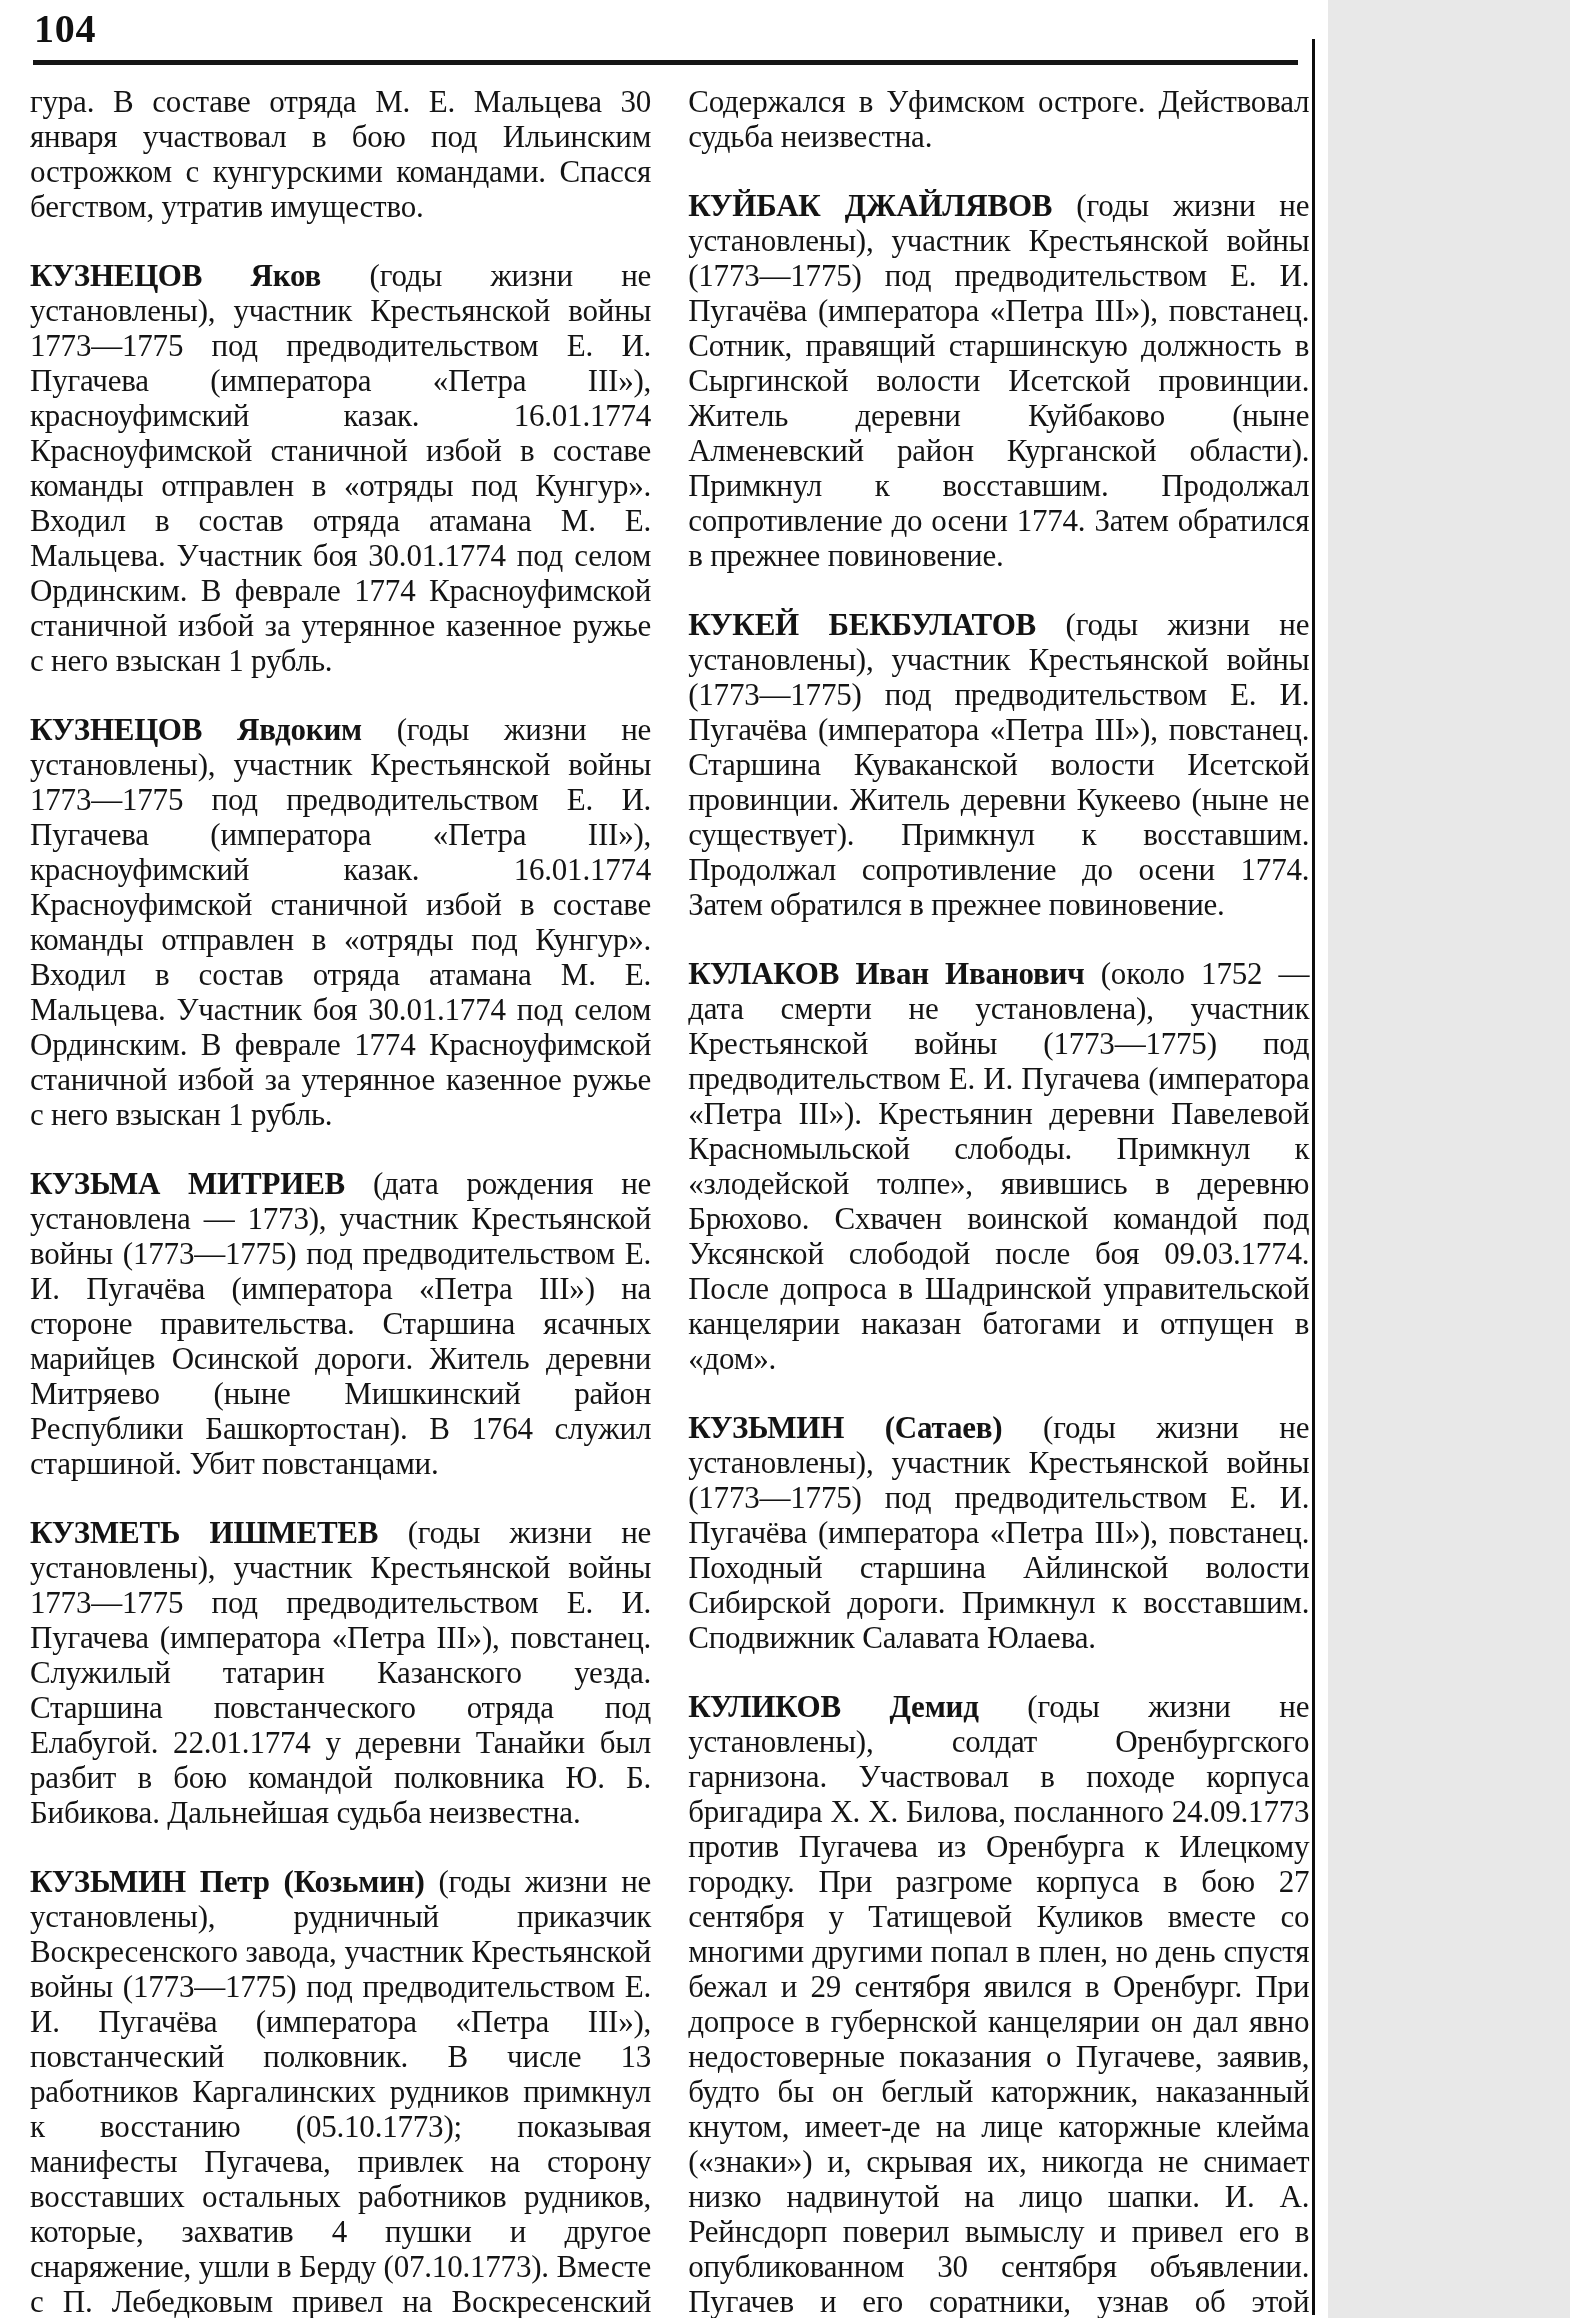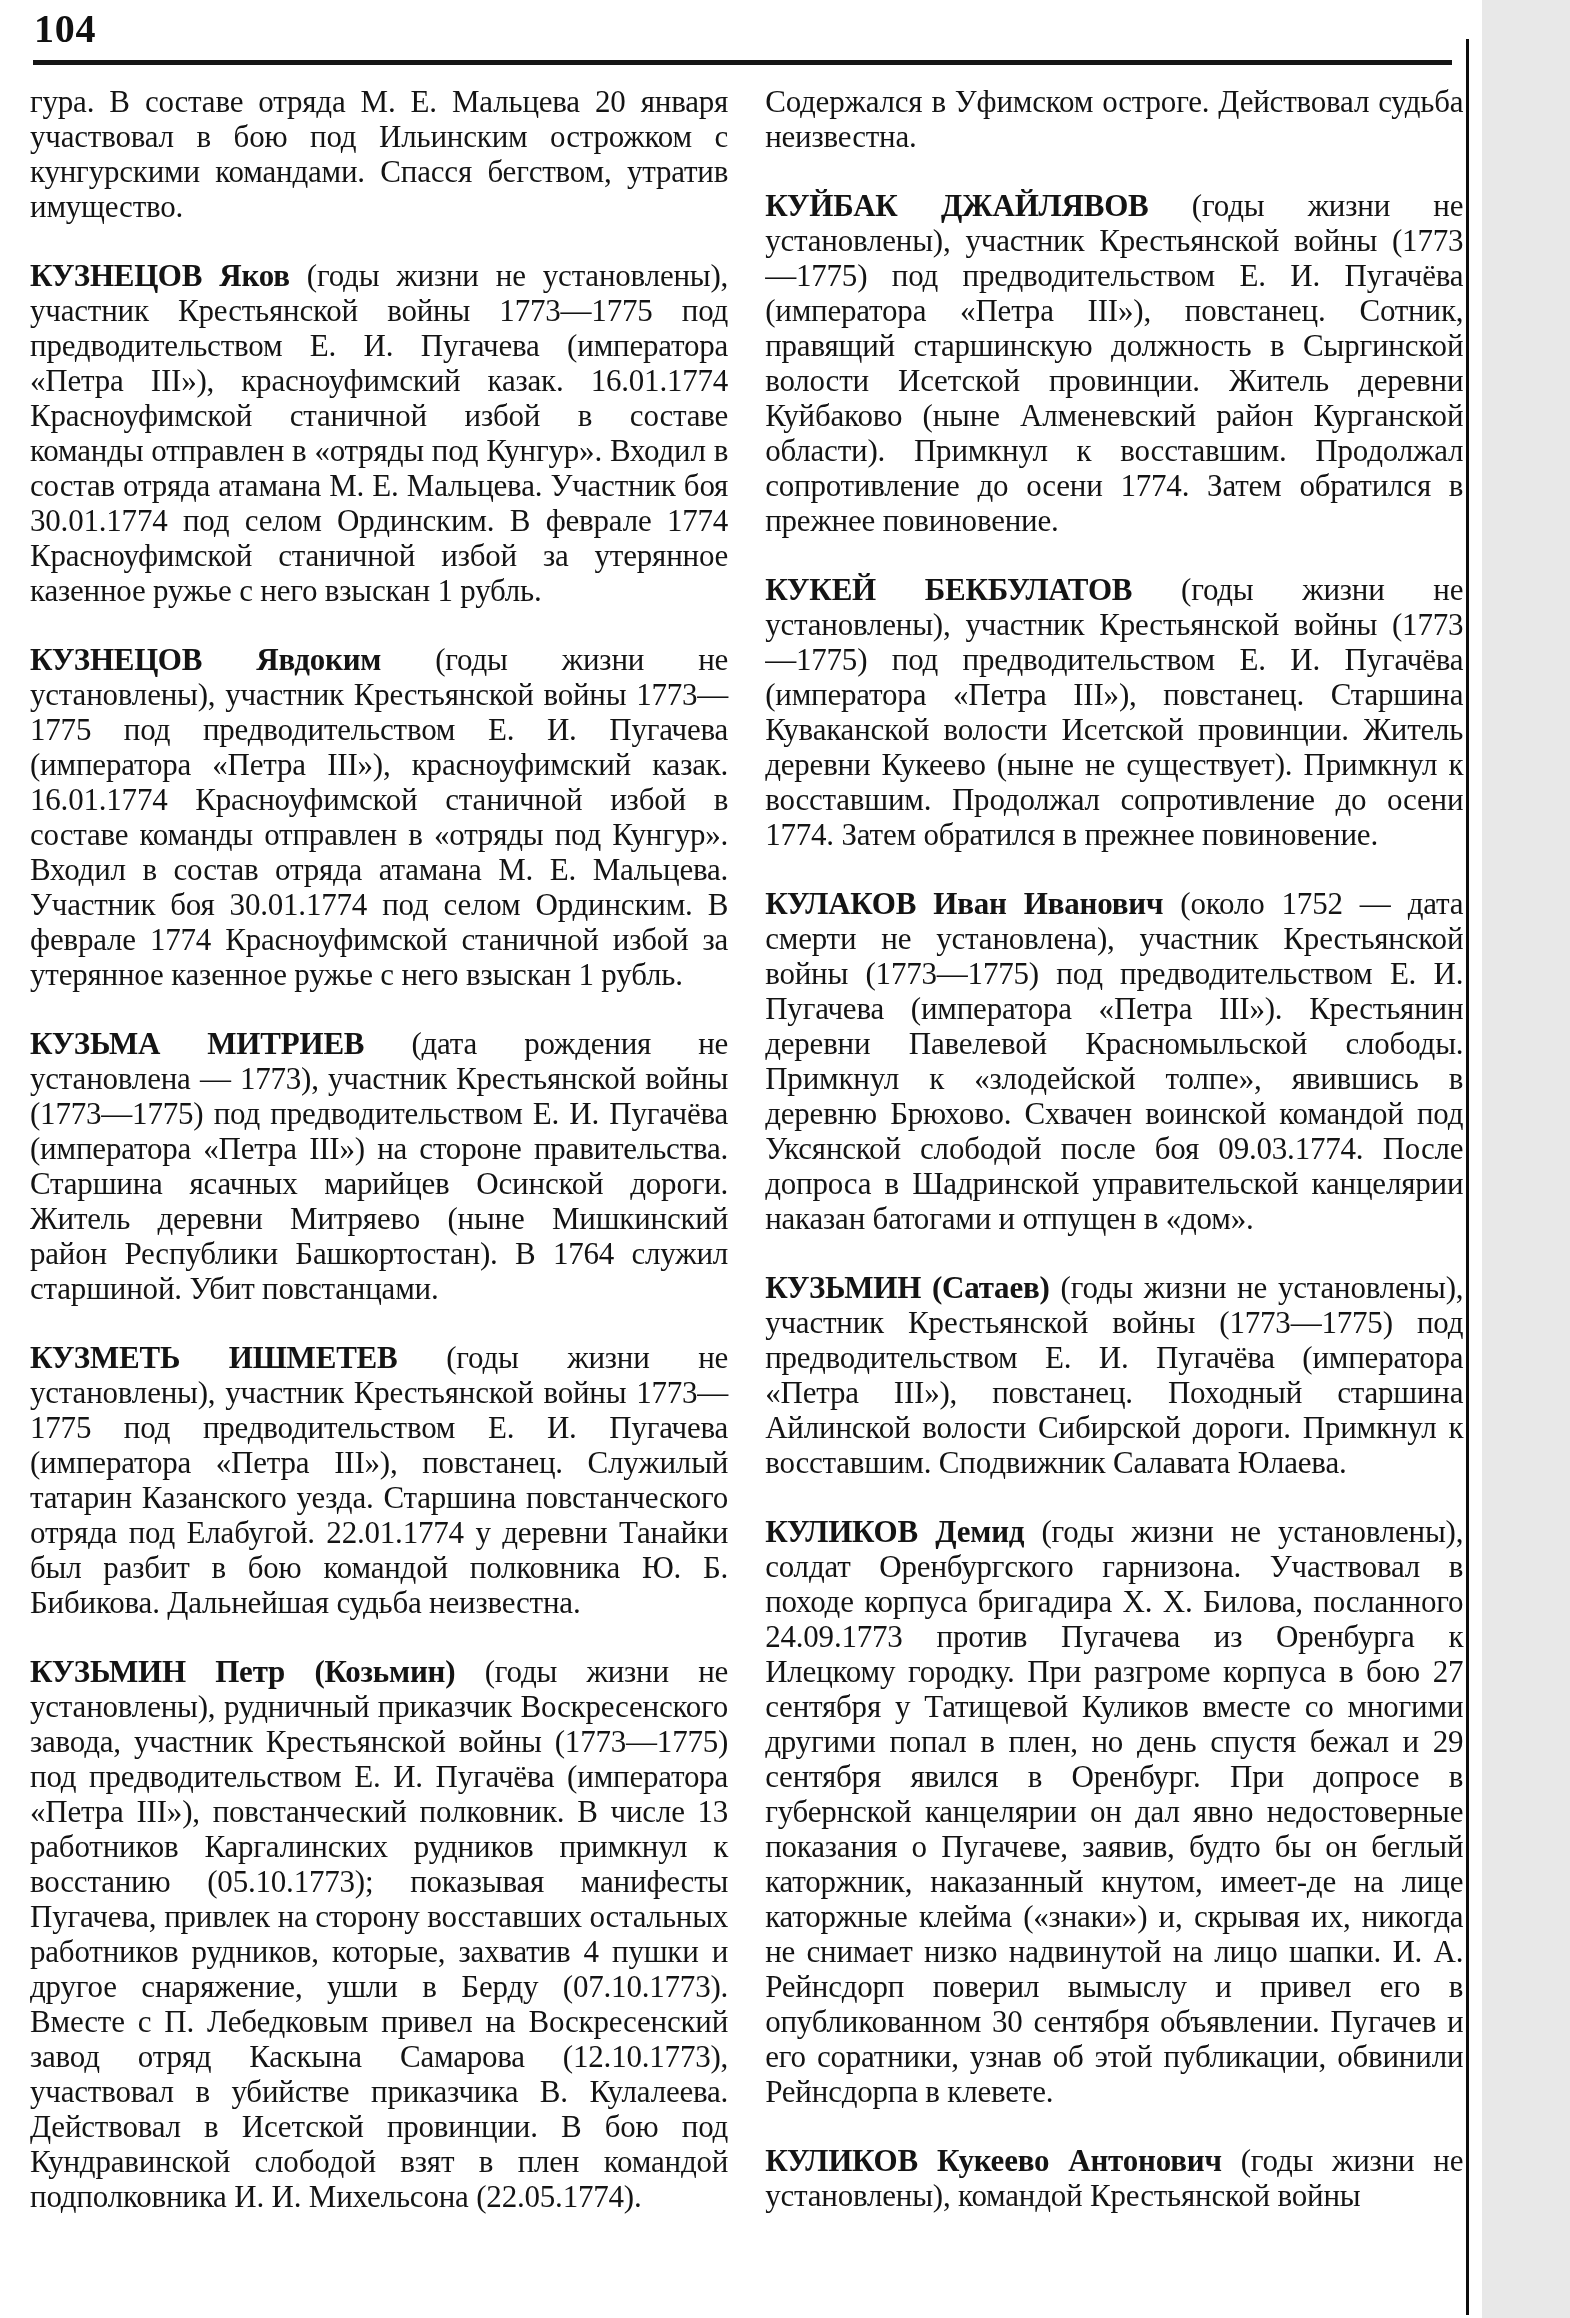--- a/index.html
+++ b/index.html
@@ -3,21 +3,21 @@
 <meta charset="utf-8">
 <style>
   html, body { margin: 0; padding: 0; }
   body {
     width: 1571px; height: 2319px;
     background: #e8e8e8;
     font-family: "Liberation Serif", "DejaVu Serif", serif;
   }
   .page {
     position: relative;
-    width: 1482px; height: 2319px;
+    width: 1328px; height: 2319px;
     background: #ffffff;
     color: #131313;
     overflow: hidden;
   }
   .page-header {
     padding: 9px 0 0 34px;
   }
   .page-number {
     font-size: 40px;
     font-weight: bold;
@@ -62,21 +62,21 @@
 </head>
 <body>
 
 <div class="page">
   <div class="page-header">
     <span class="page-number">104</span>
   </div>
   <div class="header-rule"></div>
   <div class="content">
     <div class="column">
-        <p class="entry"><span>гура. В составе отряда М. Е. Мальцева 20 января участвовал в бою под Ильинским острожком с кунгурскими командами. Спасся бегством, утратив имущество.</span></p>
+        <p class="entry"><span>гура. В составе отряда М. Е. Мальцева 30 января участвовал в бою под Ильинским острожком с кунгурскими командами. Спасся бегством, утратив имущество.</span></p>
         <p class="entry"><b class="headword">КУЗНЕЦОВ Яков</b> <span>(годы жизни не установлены), участник Крестьянской войны 1773—1775 под предводительством Е. И. Пугачева (императора «Петра III»), красноуфимский казак. 16.01.1774 Красноуфимской станичной избой в составе команды отправлен в «отряды под Кунгур». Входил в состав отряда атамана М. Е. Мальцева. Участник боя 30.01.1774 под селом Ординским. В феврале 1774 Красноуфимской станичной избой за утерянное казенное ружье с него взыскан 1 рубль.</span></p>
         <p class="entry"><b class="headword">КУЗНЕЦОВ Явдоким</b> <span>(годы жизни не установлены), участник Крестьянской войны 1773—1775 под предводительством Е. И. Пугачева (императора «Петра III»), красноуфимский казак. 16.01.1774 Красноуфимской станичной избой в составе команды отправлен в «отряды под Кунгур». Входил в состав отряда атамана М. Е. Мальцева. Участник боя 30.01.1774 под селом Ординским. В феврале 1774 Красноуфимской станичной избой за утерянное казенное ружье с него взыскан 1 рубль.</span></p>
         <p class="entry"><b class="headword">КУЗЬМА МИТРИЕВ</b> <span>(дата рождения не установлена — 1773), участник Крестьянской войны (1773—1775) под предводительством Е. И. Пугачёва (императора «Петра III») на стороне правительства. Старшина ясачных марийцев Осинской дороги. Житель деревни Митряево (ныне Мишкинский район Республики Башкортостан). В 1764 служил старшиной. Убит повстанцами.</span></p>
         <p class="entry"><b class="headword">КУЗМЕТЬ ИШМЕТЕВ</b> <span>(годы жизни не установлены), участник Крестьянской войны 1773—1775 под предводительством Е. И. Пугачева (императора «Петра III»), повстанец. Служилый татарин Казанского уезда. Старшина повстанческого отряда под Елабугой. 22.01.1774 у деревни Танайки был разбит в бою командой полковника Ю. Б. Бибикова. Дальнейшая судьба неизвестна.</span></p>
         <p class="entry"><b class="headword">КУЗЬМИН Петр (Козьмин)</b> <span>(годы жизни не установлены), рудничный приказчик Воскресенского завода, участник Крестьянской войны (1773—1775) под предводительством Е. И. Пугачёва (императора «Петра III»), повстанческий полковник. В числе 13 работников Каргалинских рудников примкнул к восстанию (05.10.1773); показывая манифесты Пугачева, привлек на сторону восставших остальных работников рудников, которые, захватив 4 пушки и другое снаряжение, ушли в Берду (07.10.1773). Вместе с П. Лебедковым привел на Воскресенский завод отряд Каскына Самарова (12.10.1773), участвовал в убийстве приказчика В. Кулалеева. Действовал в Исетской провинции. В бою под Кундравинской слободой взят в плен командой подполковника И. И. Михельсона (22.05.1774).</span></p>
       </div>
     <div class="column">
         <p class="entry"><span>Содержался в Уфимском остроге. Действовал судьба неизвестна.</span></p>
         <p class="entry"><b class="headword">КУЙБАК ДЖАЙЛЯВОВ</b> <span>(годы жизни не установлены), участник Крестьянской войны (1773—1775) под предводительством Е. И. Пугачёва (императора «Петра III»), повстанец. Сотник, правящий старшинскую должность в Сыргинской волости Исетской провинции. Житель деревни Куйбаково (ныне Алменевский район Курганской области). Примкнул к восставшим. Продолжал сопротивление до осени 1774. Затем обратился в прежнее повиновение.</span></p>
         <p class="entry"><b class="headword">КУКЕЙ БЕКБУЛАТОВ</b> <span>(годы жизни не установлены), участник Крестьянской войны (1773—1775) под предводительством Е. И. Пугачёва (императора «Петра III»), повстанец. Старшина Куваканской волости Исетской провинции. Житель деревни Кукеево (ныне не существует). Примкнул к восставшим. Продолжал сопротивление до осени 1774. Затем обратился в прежнее повиновение.</span></p>

